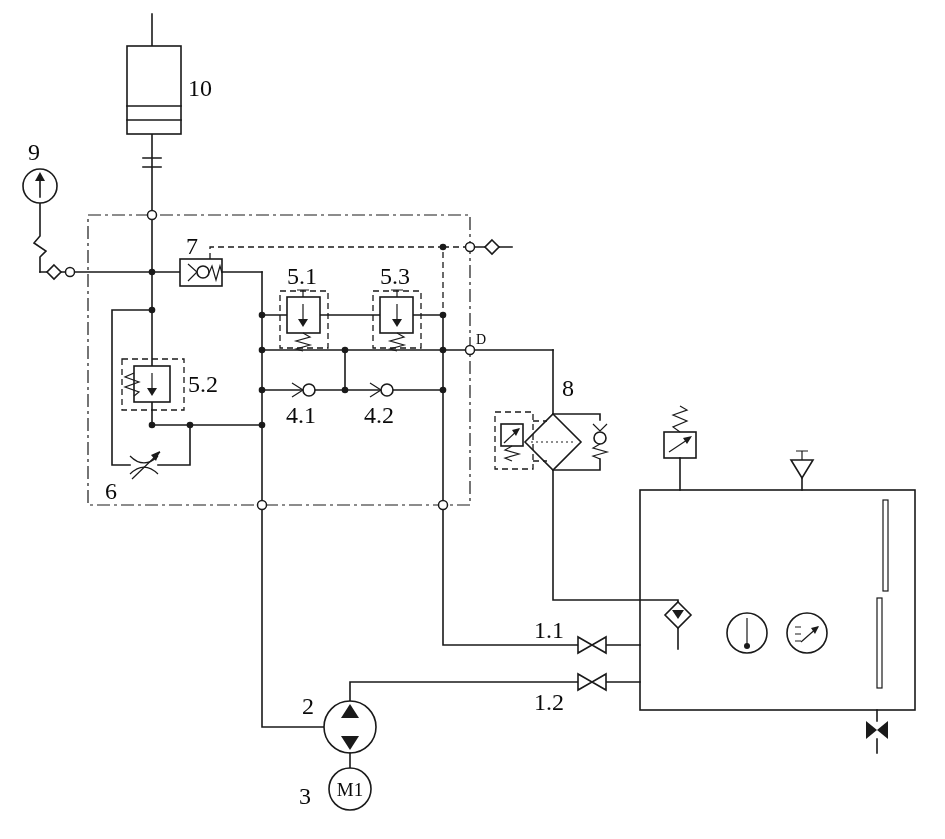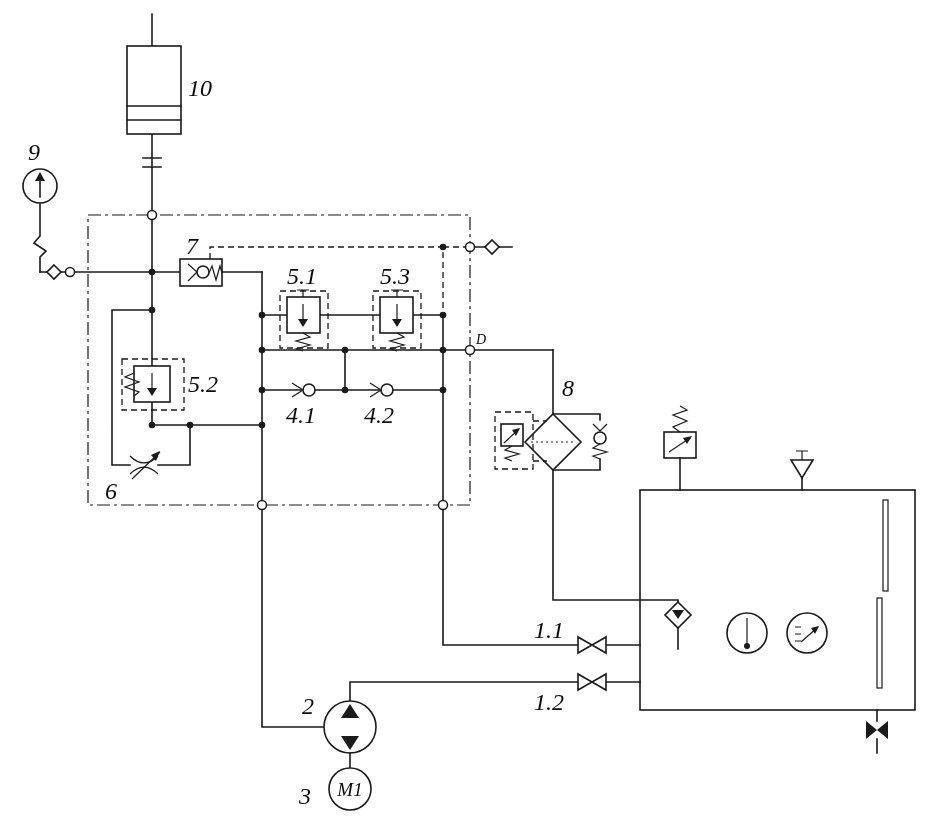--- a/index.html
+++ b/index.html
@@ -1,16 +1,16 @@
 <!DOCTYPE html>
 <html><head>
 <meta charset="utf-8">
 <style>
   html,body{margin:0;padding:0;background:#ffffff;}
-  .canvas{width:945px;height:839px;background:#ffffff;position:relative;font-family:"Liberation Serif",serif;overflow:hidden;font-style:italic;}
+  .canvas{width:945px;height:839px;background:#ffffff;position:relative;font-family:"Liberation Serif",serif;overflow:hidden;}
   svg{display:block;}
   .ln{stroke:#1a1a1a;stroke-width:1.6;fill:none;stroke-linecap:square;}
   .th{stroke:#1a1a1a;stroke-width:1.2;fill:none;}
   .dash{stroke:#1a1a1a;stroke-width:1.3;fill:none;stroke-dasharray:6 4;}
   .mesh{stroke:#1a1a1a;stroke-width:1.2;fill:none;stroke-dasharray:2 3;}
   .dd{stroke:#1a1a1a;stroke-width:1.2;fill:none;stroke-dasharray:13 4 3 4;}
   .dot{fill:#1a1a1a;stroke:none;}
   .port{fill:#ffffff;stroke:#1a1a1a;stroke-width:1.5;}
   .sym{fill:#ffffff;stroke:#1a1a1a;stroke-width:1.6;}
   .fillb{fill:#1a1a1a;stroke:none;}

